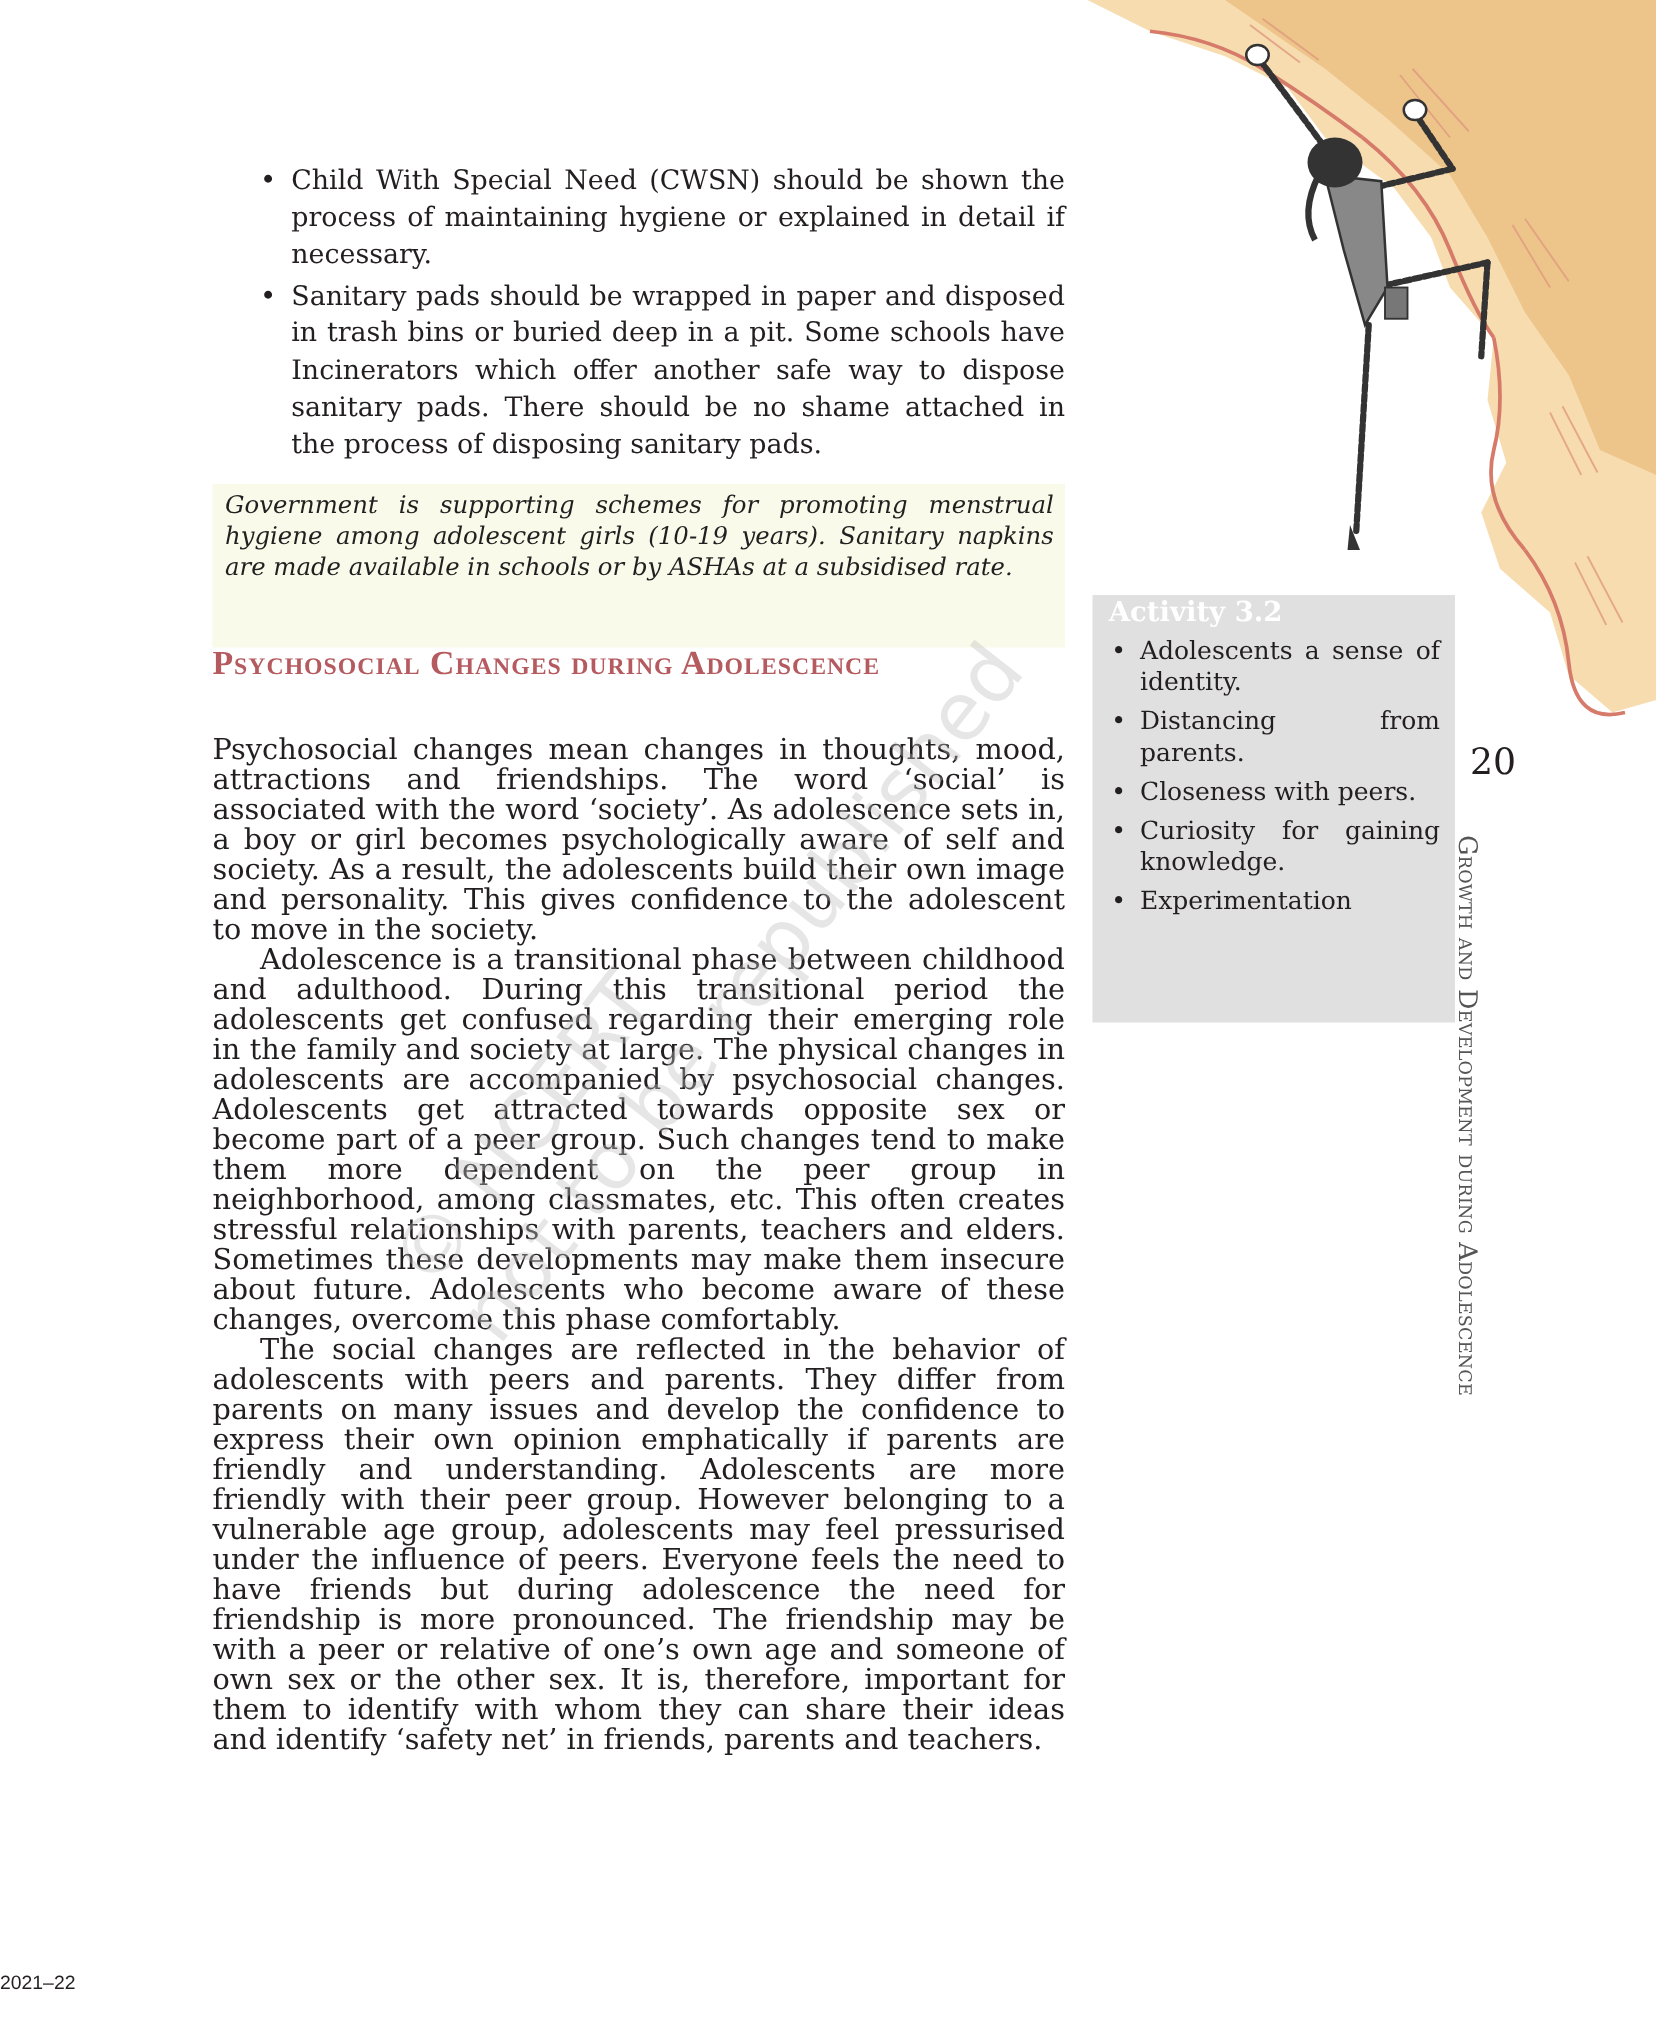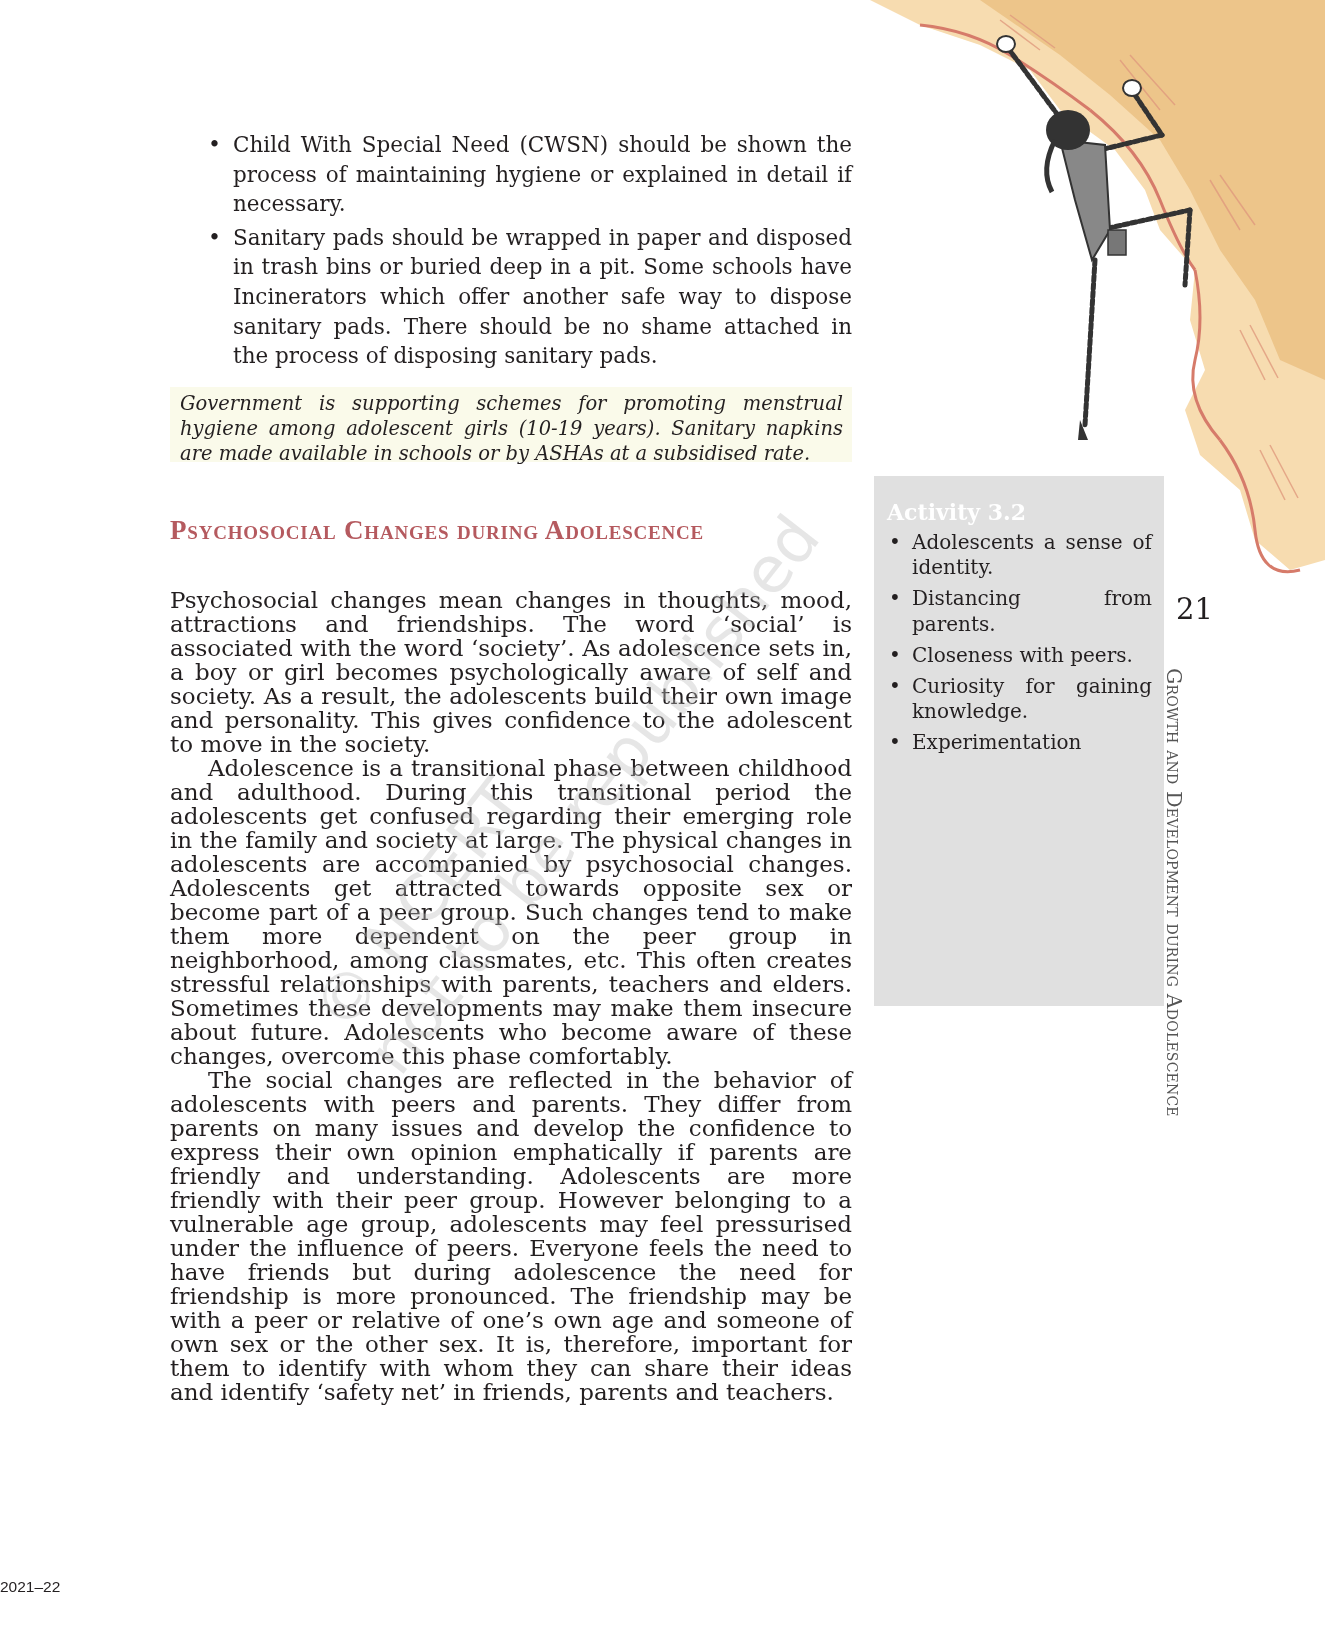--- a/index.html
+++ b/index.html
@@ -6,30 +6,30 @@
   html, body { width: 1325px; height: 1627px; background: #ffffff; overflow: hidden; }
   body { position: relative; font-family: "DejaVu Serif", "Liberation Serif", serif; color: #231f20; }
 
   .illustration { position: absolute; left: 860px; top: 0; width: 465px; height: 580px; }
 
   .main-col { position: absolute; left: 170px; width: 682px; }
   .bullets { top: 130px; }
   .bullet-item { position: relative; padding-left: 63px; font-size: 21.5px; line-height: 29.6px; text-align: justify; text-align-last: left; margin-bottom: 4px; }
   .bullet-item .dot { position: absolute; left: 38px; top: 0; font-size: 22px; }
 
-  .note-box { position: absolute; left: 170px; top: 387px; width: 682px; height: 75px; background: #fafaea; padding: 4px 9px 0 10px; }
+  .note-box { position: absolute; left: 170px; top: 387px; width: 682px; height: 131px; background: #fafaea; padding: 4px 9px 0 10px; }
   .note-text { font-family: "DejaVu Serif", "Liberation Serif", serif; font-style: italic; font-size: 19.5px; line-height: 25.2px; text-align: justify; text-align-last: left; color: #231f20; }
 
   .heading { position: absolute; left: 170px; top: 515px; font-family: Liberation Serif, serif; font-weight: bold; font-variant: small-caps; font-size: 27px; color: #b55a5f; letter-spacing: 0.8px; white-space: nowrap; }
 
   .body-text { position: absolute; left: 170px; top: 588px; width: 682px; font-size: 23px; line-height: 24px; text-align: justify; text-align-last: left; }
   .body-text p { text-indent: 0; }
   .body-text p.indent { text-indent: 38px; }
 
-  .activity-box { position: absolute; left: 874px; top: 476px; width: 290px; height: 530px; background: #e0e0e0; padding: 24px 12px 0 13px; }
+  .activity-box { position: absolute; left: 874px; top: 476px; width: 290px; height: 342px; background: #e0e0e0; padding: 2px 12px 0 13px; }
   .activity-title { font-family: "DejaVu Serif", "Liberation Serif", serif; font-weight: bold; font-size: 22px; color: #ffffff; line-height: 24px; }
   .activity-text { font-size: 20px; line-height: 25.2px; text-align: justify; text-align-last: left; }
   .activity-list { list-style: none; margin-top: 6px; }
   .activity-list li { position: relative; padding-left: 25px; font-size: 20px; line-height: 25.2px; text-align: justify; text-align-last: left; margin-bottom: 6px; }
   .activity-list li .dot { position: absolute; left: 2px; top: 0; }
 
   .page-number { position: absolute; left: 1176px; top: 592px; font-family: "DejaVu Serif", "Liberation Serif", serif; font-size: 29px; color: #231f20; }
 
   .running-head { position: absolute; left: 1186px; top: 668px; transform-origin: 0 0; transform: rotate(90deg); white-space: nowrap; font-family: "DejaVu Serif", "Liberation Serif", serif; font-variant: small-caps; font-size: 20.5px; color: #555555; letter-spacing: 0.2px; }
 
@@ -107,21 +107,21 @@
   <div class="activity-title">Activity 3.2</div>
   <ul class="activity-list">
     <li><span class="dot">•</span><span>Adolescents a sense of identity.</span></li>
     <li><span class="dot">•</span><span>Distancing from parents.</span></li>
     <li><span class="dot">•</span><span>Closeness with peers.</span></li>
     <li><span class="dot">•</span><span>Curiosity for gaining knowledge.</span></li>
     <li><span class="dot">•</span><span>Experimentation</span></li>
   </ul>
 </div>
 
-<div class="page-number">21</div>
+<div class="page-number">20</div>
 
 <div class="running-head">Growth and Development during Adolescence</div>
 
 <div class="watermark">
   <div>© NCERT</div>
   <div>not to be republished</div>
 </div>
 
 <div class="footer">2021–22</div>
 

